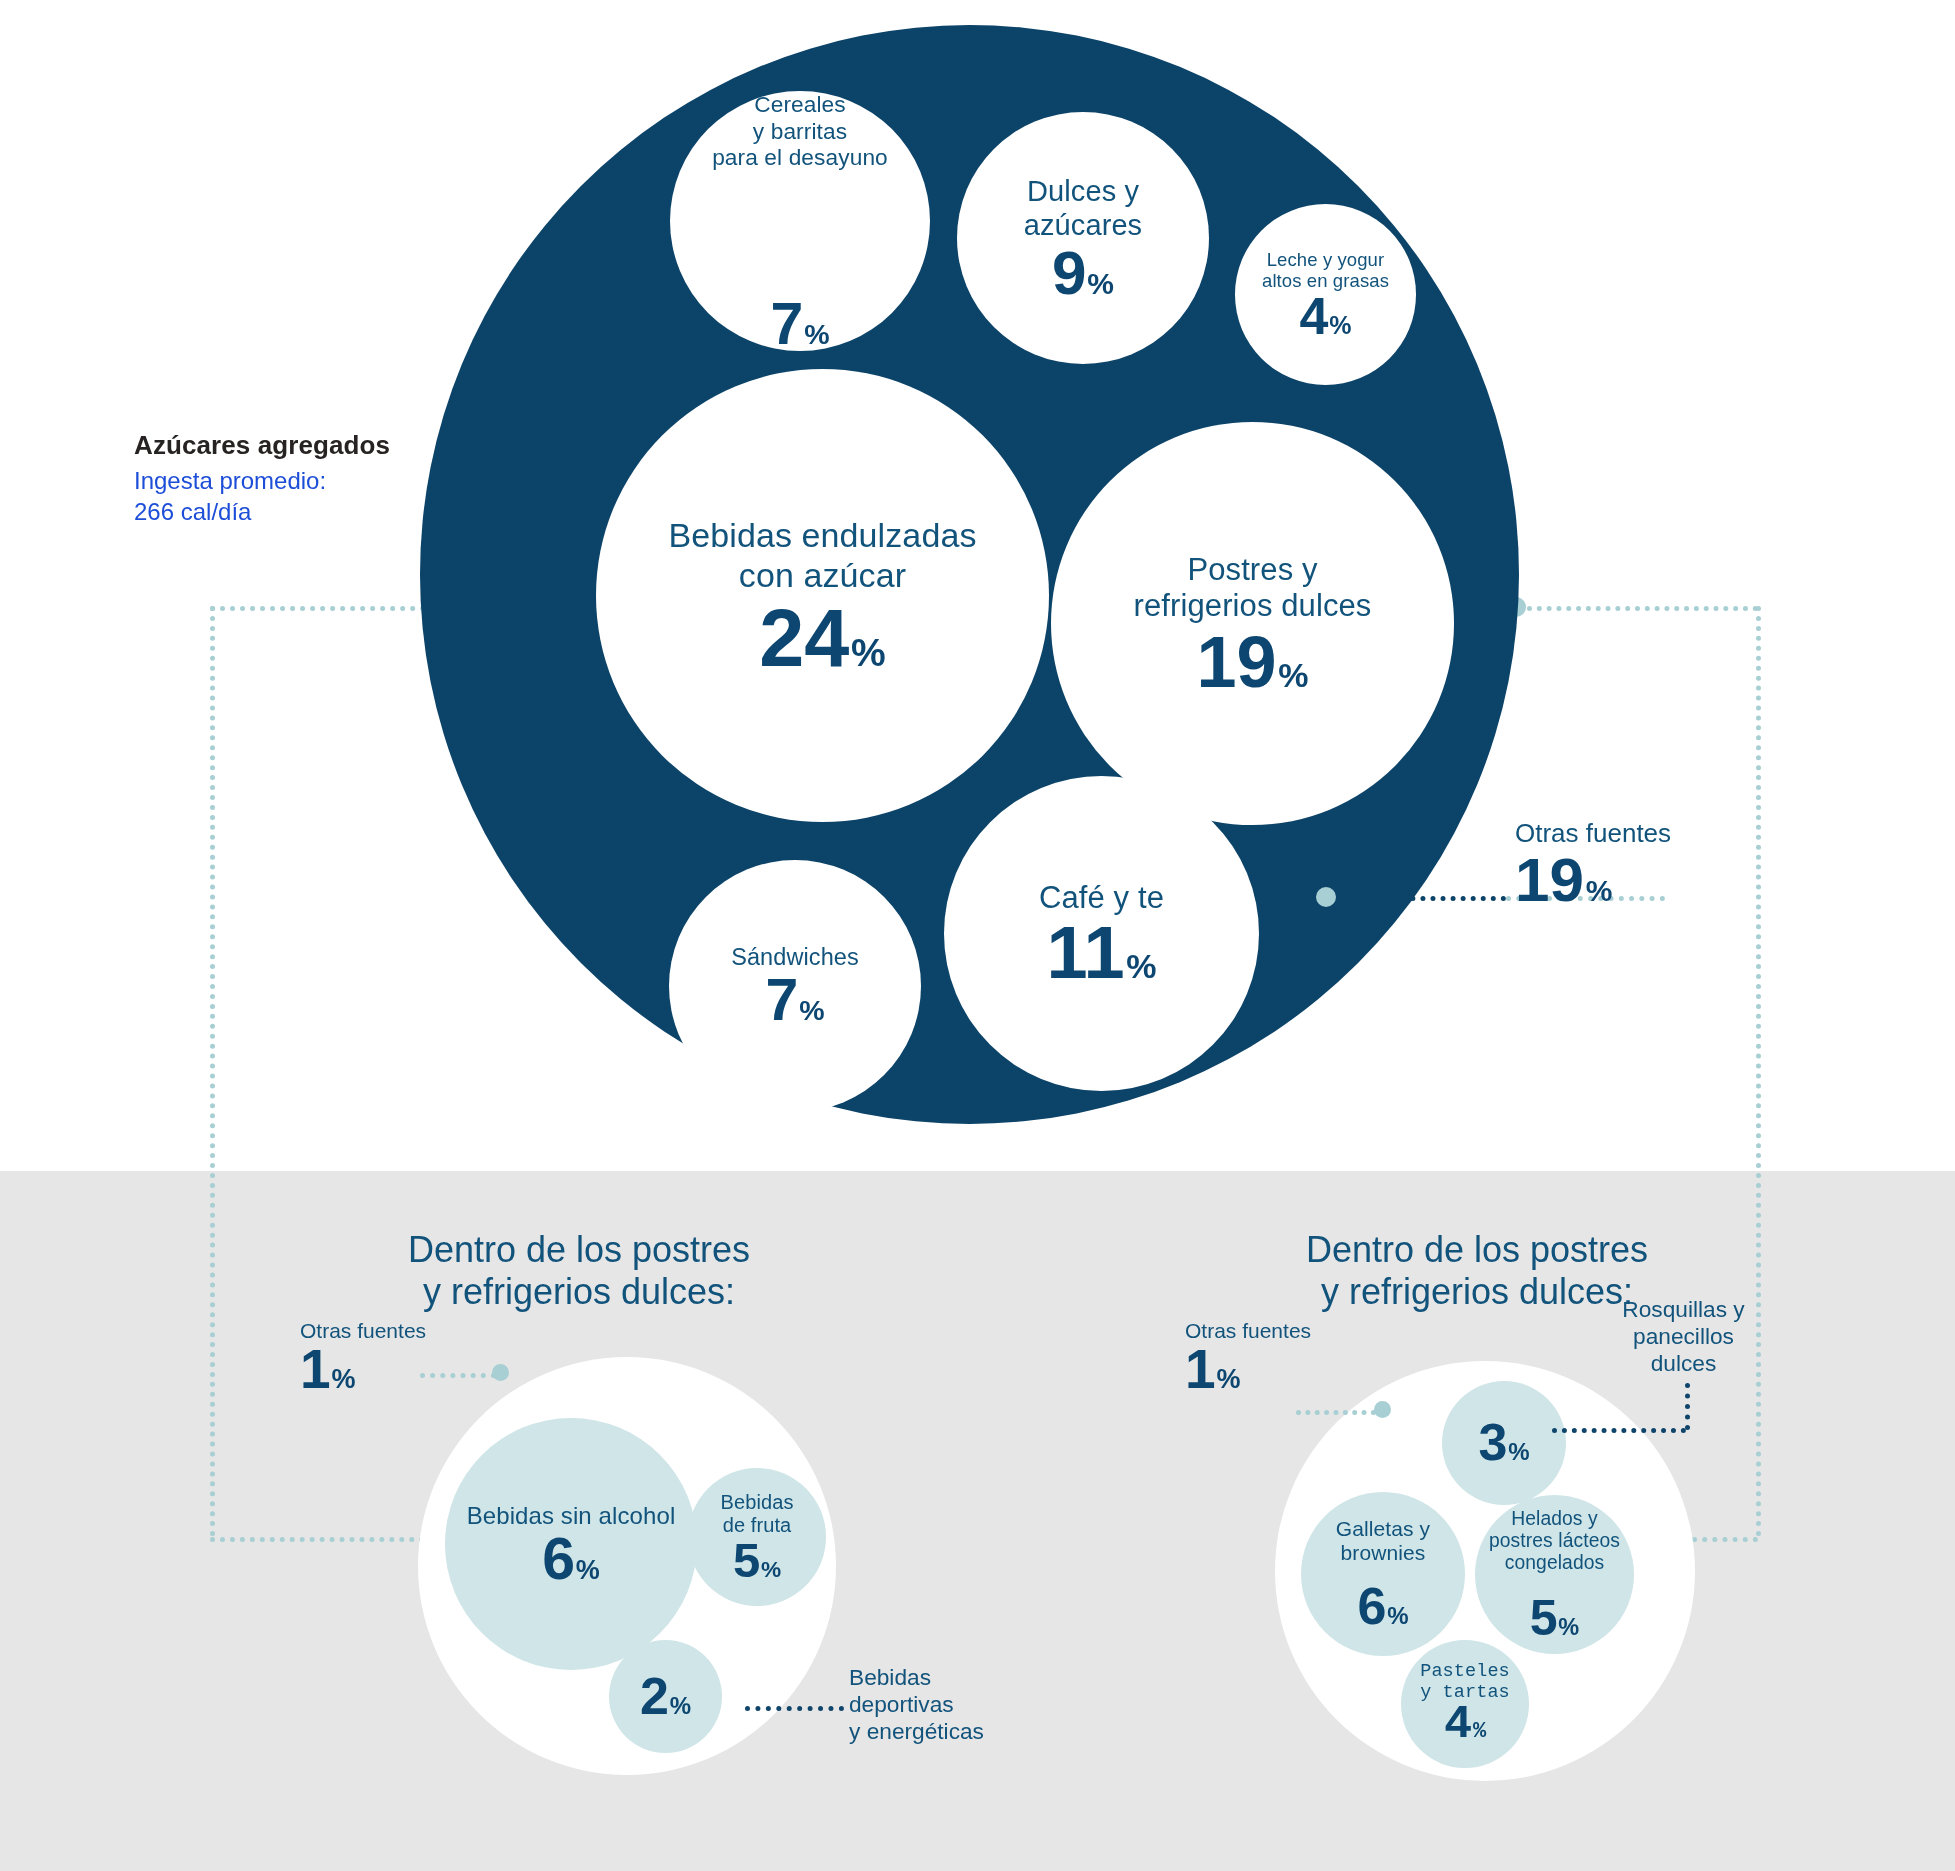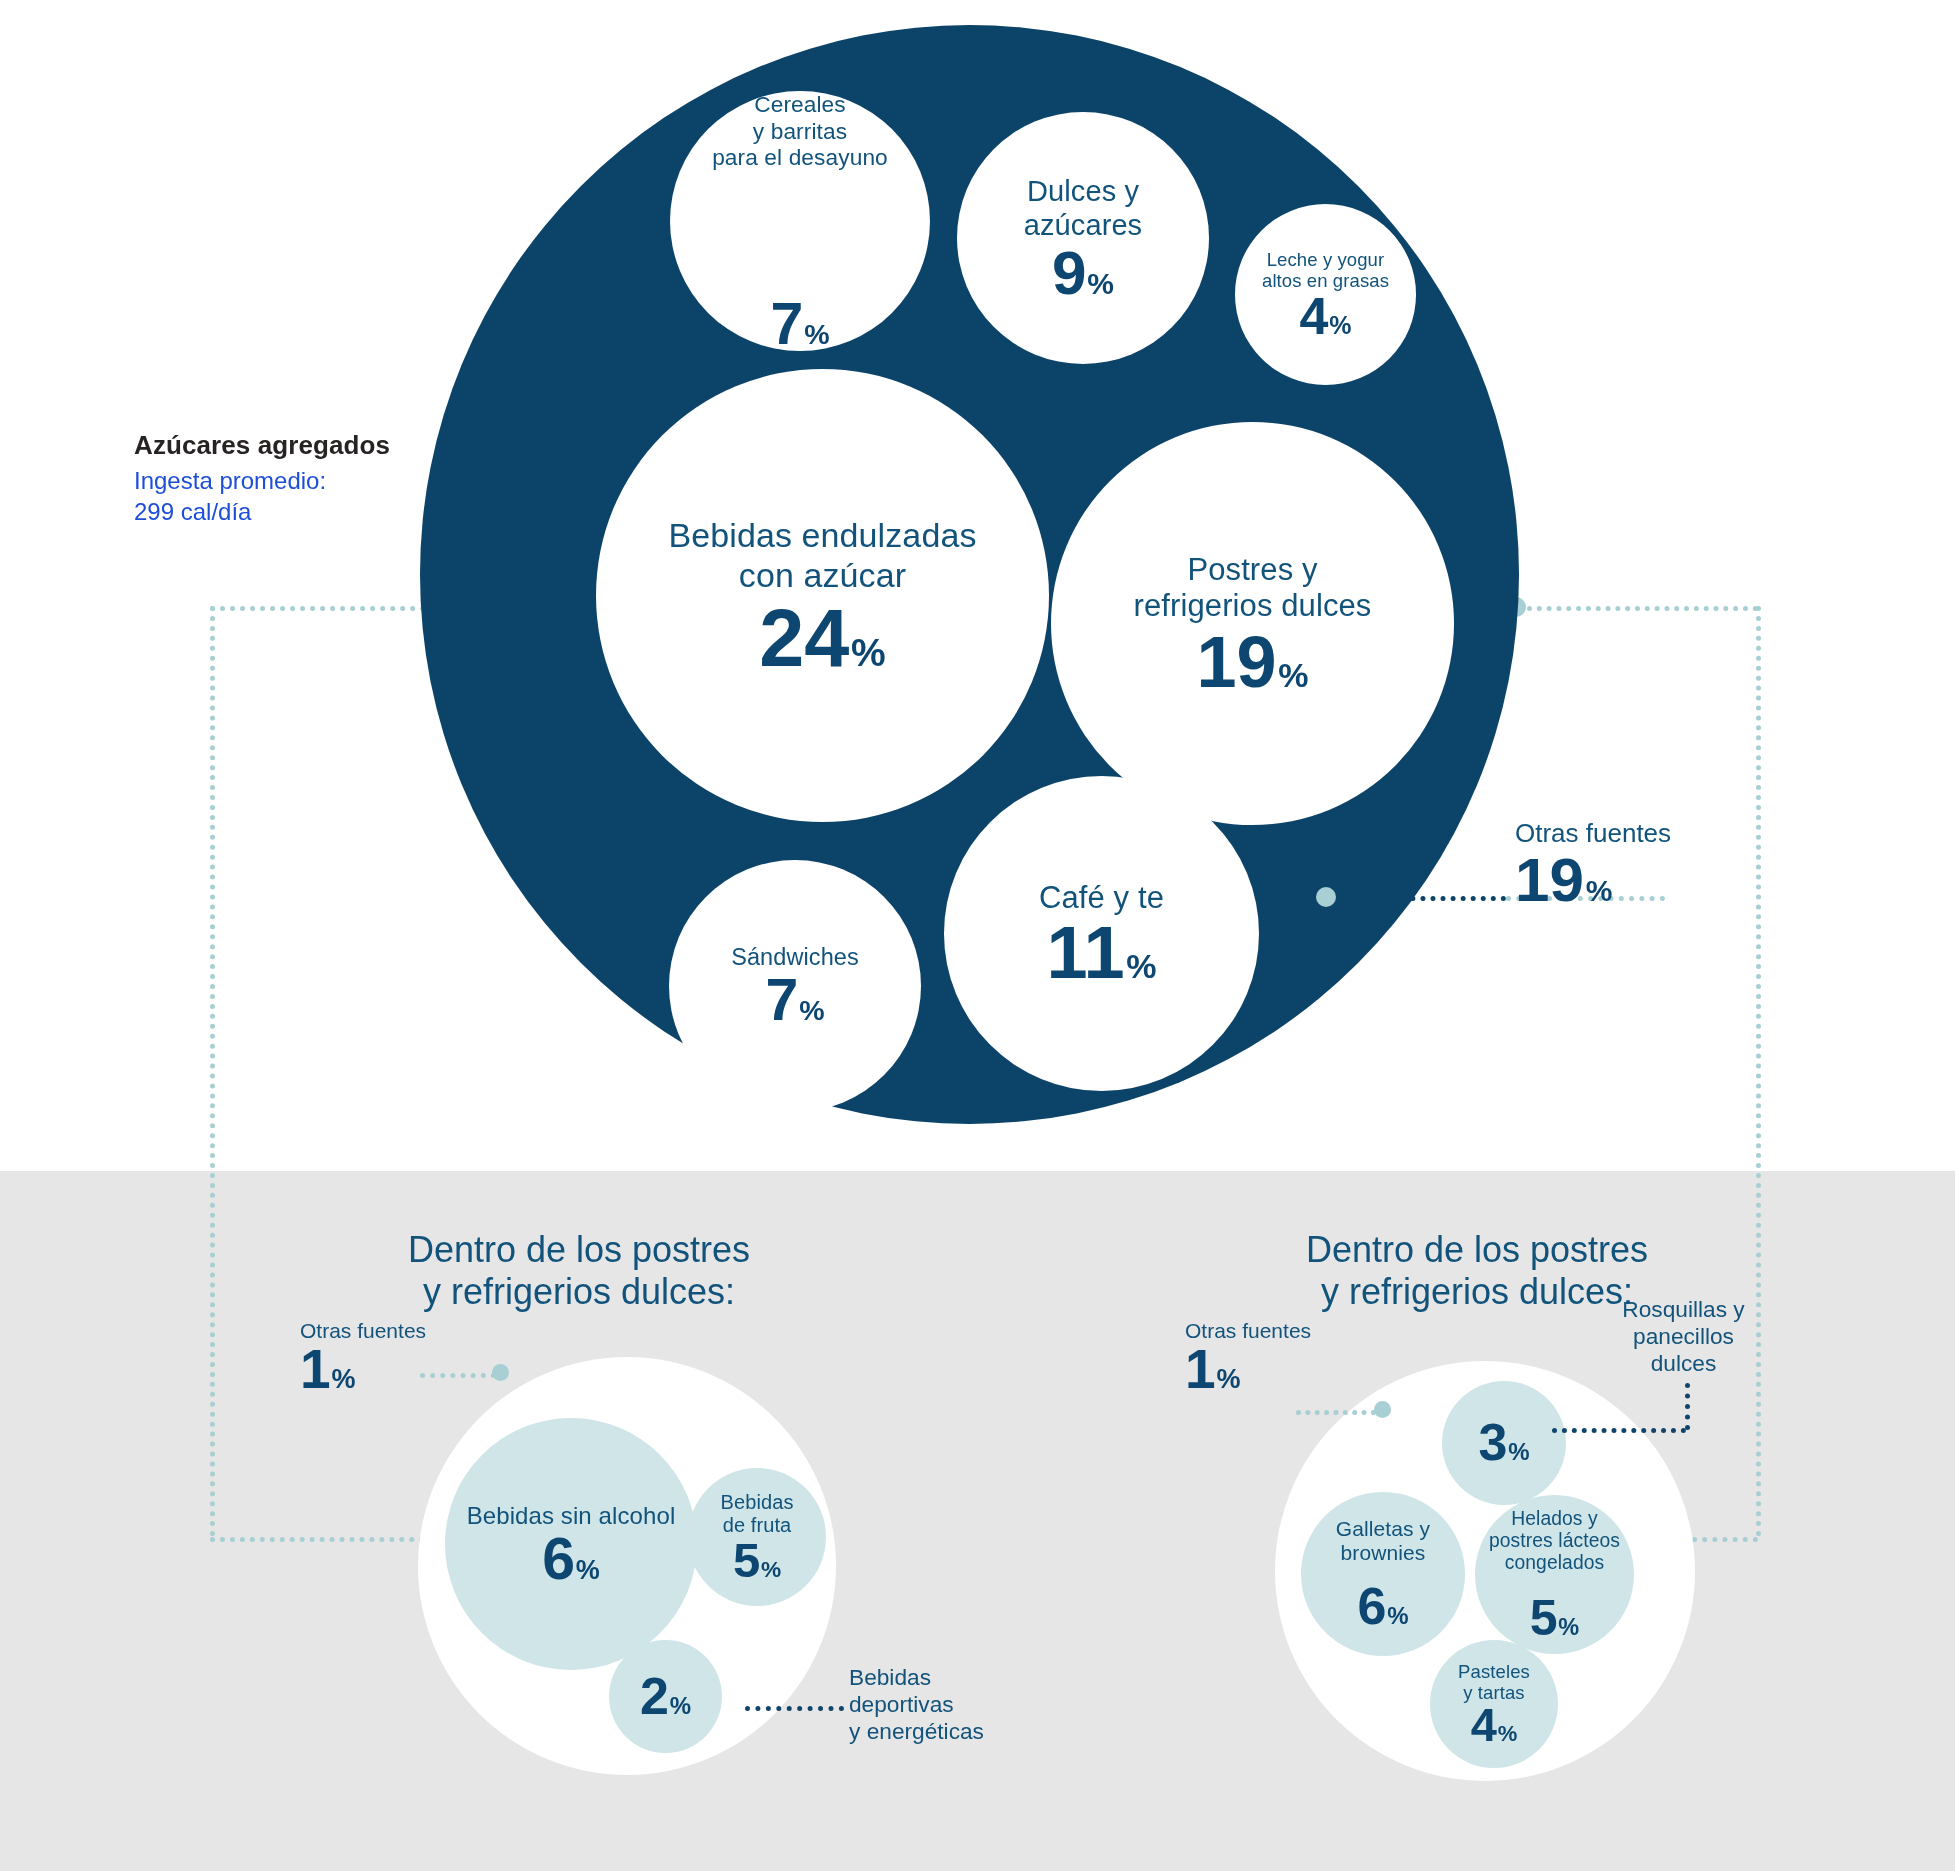--- a/index.html
+++ b/index.html
@@ -258,21 +258,21 @@
     <div class="bub-label">Sándwiches</div>
     <div class="bub-num">
       <span>7</span>
         <span class="pct">%</span>
     </div>
   </div>
 
   <div class="caption">
     <div class="ttl">Azúcares agregados</div>
     <div class="sub">Ingesta promedio:</div>
-    <div class="sub">299 cal/día</div>
+    <div class="sub">266 cal/día</div>
   </div>
 
   <div class="other-right">
     <div class="lbl">Otras fuentes</div>
     <div class="num">
       <span>19</span>
         <span class="pct">%</span>
     </div>
   </div>
 
@@ -348,21 +348,21 @@
   </div>
 
   <div class="bub mint" id="b-icecr" style="left:1475px; top:1495px; width:159px; height:159px;">
     <div class="bub-label">Helados y<br>postres lácteos<br>congelados</div>
     <div class="bub-num">
       <span>5</span>
         <span class="pct">%</span>
     </div>
   </div>
 
-  <div class="bub mint" id="b-cake" style="left:1430px; top:1640px; width:128px; height:128px;">
+  <div class="bub mint" id="b-cake" style="left:1401px; top:1640px; width:128px; height:128px;font-family:Liberation Mono, monospace;">
     <div class="bub-label">Pasteles<br>y tartas</div>
     <div class="bub-num">
       <span>4</span>
         <span class="pct">%</span>
     </div>
   </div>
 
 </div>
 
 

